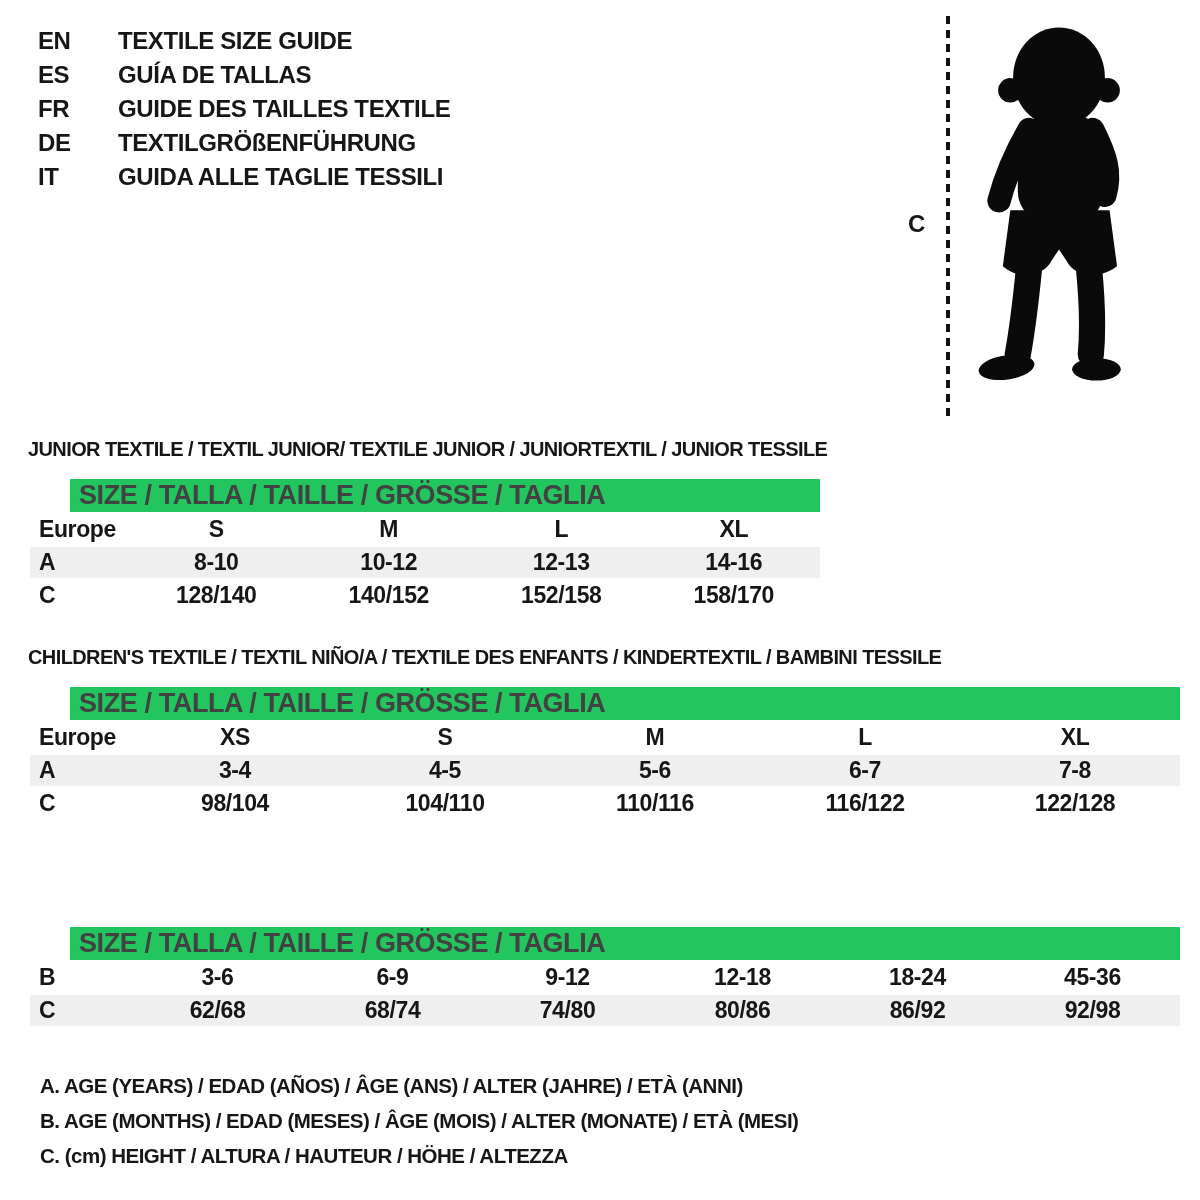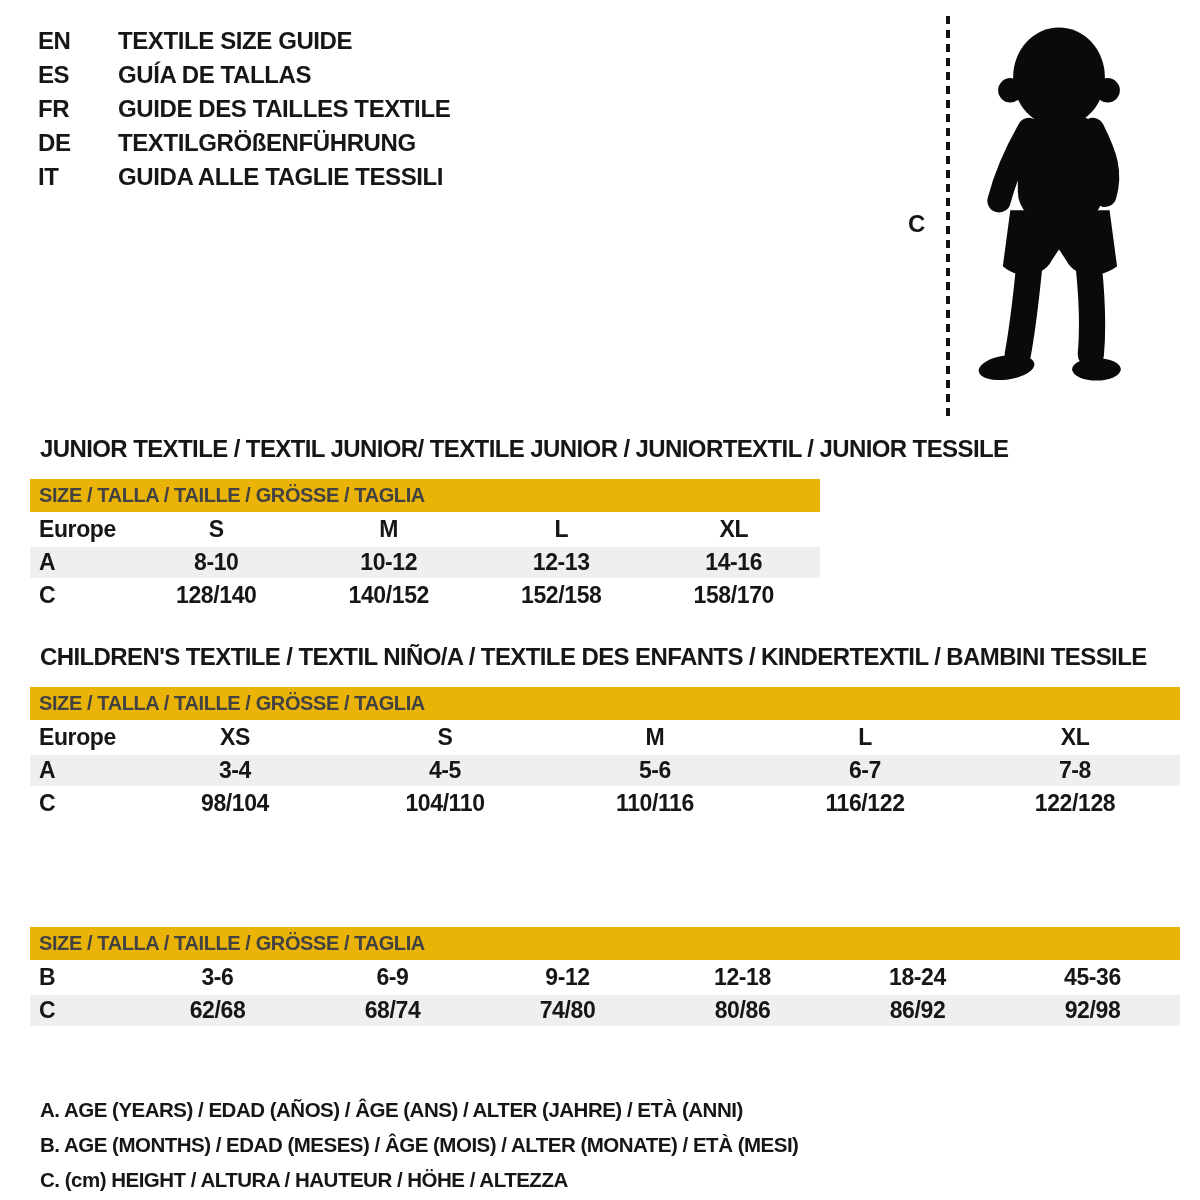--- a/index.html
+++ b/index.html
@@ -13,33 +13,33 @@
   .lang-row{display:flex;height:34px;align-items:center;font-size:24px;}
   .lang-code{width:80px;}
   
   .measure-line{
     position:absolute;left:946px;top:16px;width:4px;height:400px;
     background:repeating-linear-gradient(to bottom,#111 0 8px,transparent 8px 14px);
   }
   .measure-label{position:absolute;left:908px;top:210px;font-size:24px;}
   .silhouette{position:absolute;left:956px;top:12px;}
   
-  .sec-title{position:absolute;left:40px;font-size:24px;line-height:32px;letter-spacing:-0.6px;white-space:nowrap;}
+  .sec-title{position:absolute;left:28px;font-size:20px;line-height:32px;letter-spacing:-0.6px;white-space:nowrap;}
   
   .tbl{position:absolute;left:30px;}
   .size-bar{
     height:33px;display:flex;align-items:center;padding-left:9px;box-sizing:border-box;
-    background:#eab308;color:#424242;font-size:20px;
+    background:#22c55e;color:#424242;font-size:27px;margin-left:40px;
   }
   .trow{display:flex;align-items:center;height:31px;margin-top:2px;font-size:23px;}
   .trow.shaded{background:#efefef;}
   .tlabel{width:100px;padding-left:9px;box-sizing:border-box;text-align:left;}
   .tcell{flex:1;text-align:center;}
   
-  .legend{position:absolute;left:40px;top:1068px;margin-top:24px;}
+  .legend{position:absolute;left:40px;top:1068px;}
   .legend-line{height:35px;display:flex;align-items:center;font-size:20.5px;letter-spacing:-0.5px;white-space:nowrap;}
 </style>
 </head>
 <body>
 
 <div class="canvas">
 
   <div class="lang-block">
     <div class="lang-row">
       <span class="lang-code">EN</span>

